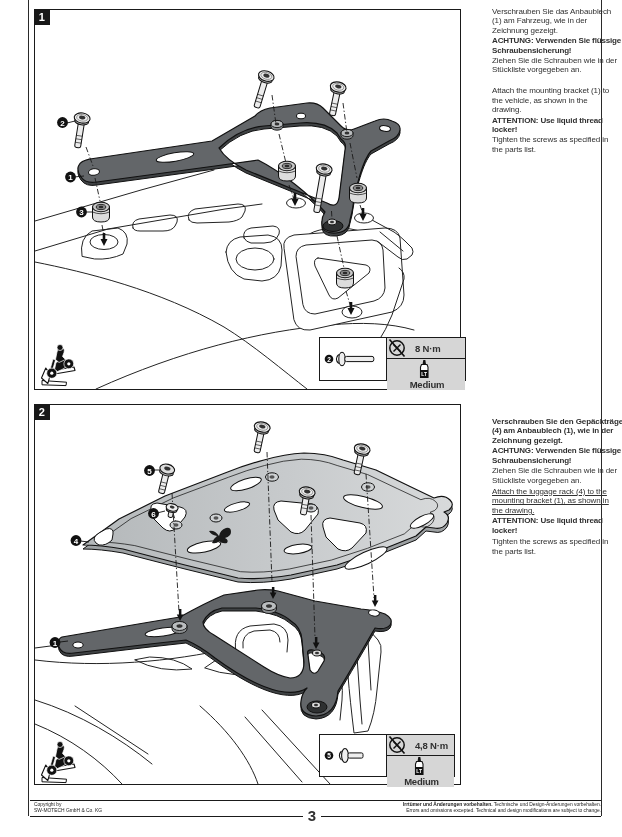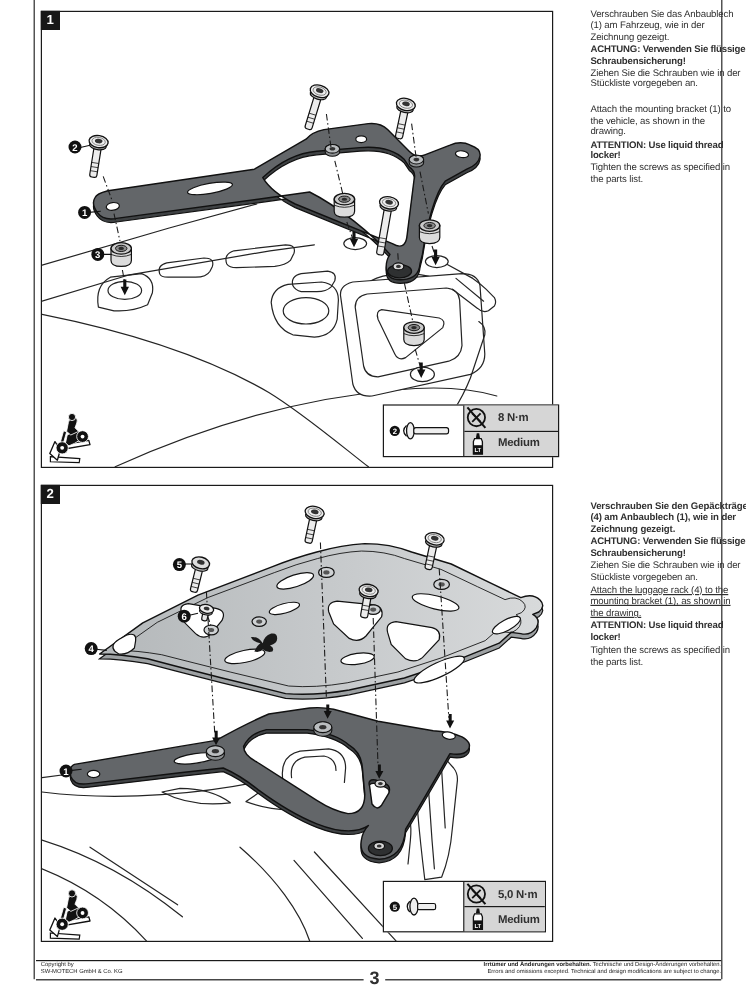--- a/index.html
+++ b/index.html
@@ -10,21 +10,21 @@
   .numbox{position:absolute;left:-1.2px;top:-1.2px;width:16px;height:16px;background:#181818;
           color:#fff;font-weight:bold;font-size:11px;text-align:center;line-height:16px;}
   .tcol{position:absolute;left:492px;width:136px;font-size:8px;line-height:9.6px;letter-spacing:-0.1px;}
   .tcol p{margin:0 0 0.7px 0;}
   .tcol p.gap{margin-top:12.5px;}
   .tcol b{letter-spacing:-0.15px;}
   .tbox{position:absolute;border:1.1px solid #1a1a1a;background:#fff;display:flex;box-sizing:border-box;}
   .tbox .left{width:66px;border-right:1.1px solid #1a1a1a;position:relative;}
   .tbox .right{flex:1;display:flex;flex-direction:column;}
   .trow{flex:1;background:#d6d6d6;display:flex;align-items:center;}
-  .trow+.trow{border-top:1.1px solid #1a1a1a;}
+  .trow+.trow{border-top:1.1px solid #1a1a1a;flex-direction:column;}
   .trow .txt{font-weight:bold;font-size:9.5px;letter-spacing:-0.2px;margin-left:2px;}
   .ftext{position:absolute;font-size:4.9px;line-height:6px;color:#222;}
 </style>
 </head>
 <body>
   <div class="vrule" style="left:28px;"></div>
   <div class="vrule" style="left:601px;"></div>
 
   <div class="panel" id="p1" style="top:9px;">
     <div class="numbox">1</div>
@@ -431,21 +431,21 @@
       </svg>
     </div>
     <div class="right">
       <div class="trow">
         <svg width="26" height="20" viewBox="0 0 26 20" style="margin-left:0;flex:none;">
           <circle cx="10" cy="10" r="7.2" fill="none" stroke="#111" stroke-width="1.5"></circle>
           <line x1="6.5" y1="6.5" x2="13.5" y2="13.5" stroke="#111" stroke-width="1.5"></line>
           <line x1="13.5" y1="6.5" x2="6.5" y2="13.5" stroke="#111" stroke-width="1.5"></line>
           <line x1="2.5" y1="1.5" x2="17.5" y2="18.5" stroke="#111" stroke-width="1.7"></line>
         </svg>
-        <span class="txt">5,0 N·m</span>
+        <span class="txt">4,8 N·m</span>
       </div>
       <div class="trow">
         <svg width="26" height="20" viewBox="0 0 26 20" style="margin-left:0;flex:none;">
           <path d="M10.3 1 L12.3 1 L13 5 L9.6 5 Z" fill="#111"></path>
           <path d="M8.5 5.5 L14 5.5 L15 8 L15 18.5 L7.5 18.5 L7.5 8 Z" fill="#fff" stroke="#111" stroke-width="1.1"></path>
           <rect x="7.5" y="11" width="7.5" height="7.5" fill="#111"></rect>
           <text x="11.2" y="17" font-size="5" fill="#fff" text-anchor="middle" font-weight="bold">LT</text>
         </svg>
         <span class="txt">Medium</span>
       </div>

